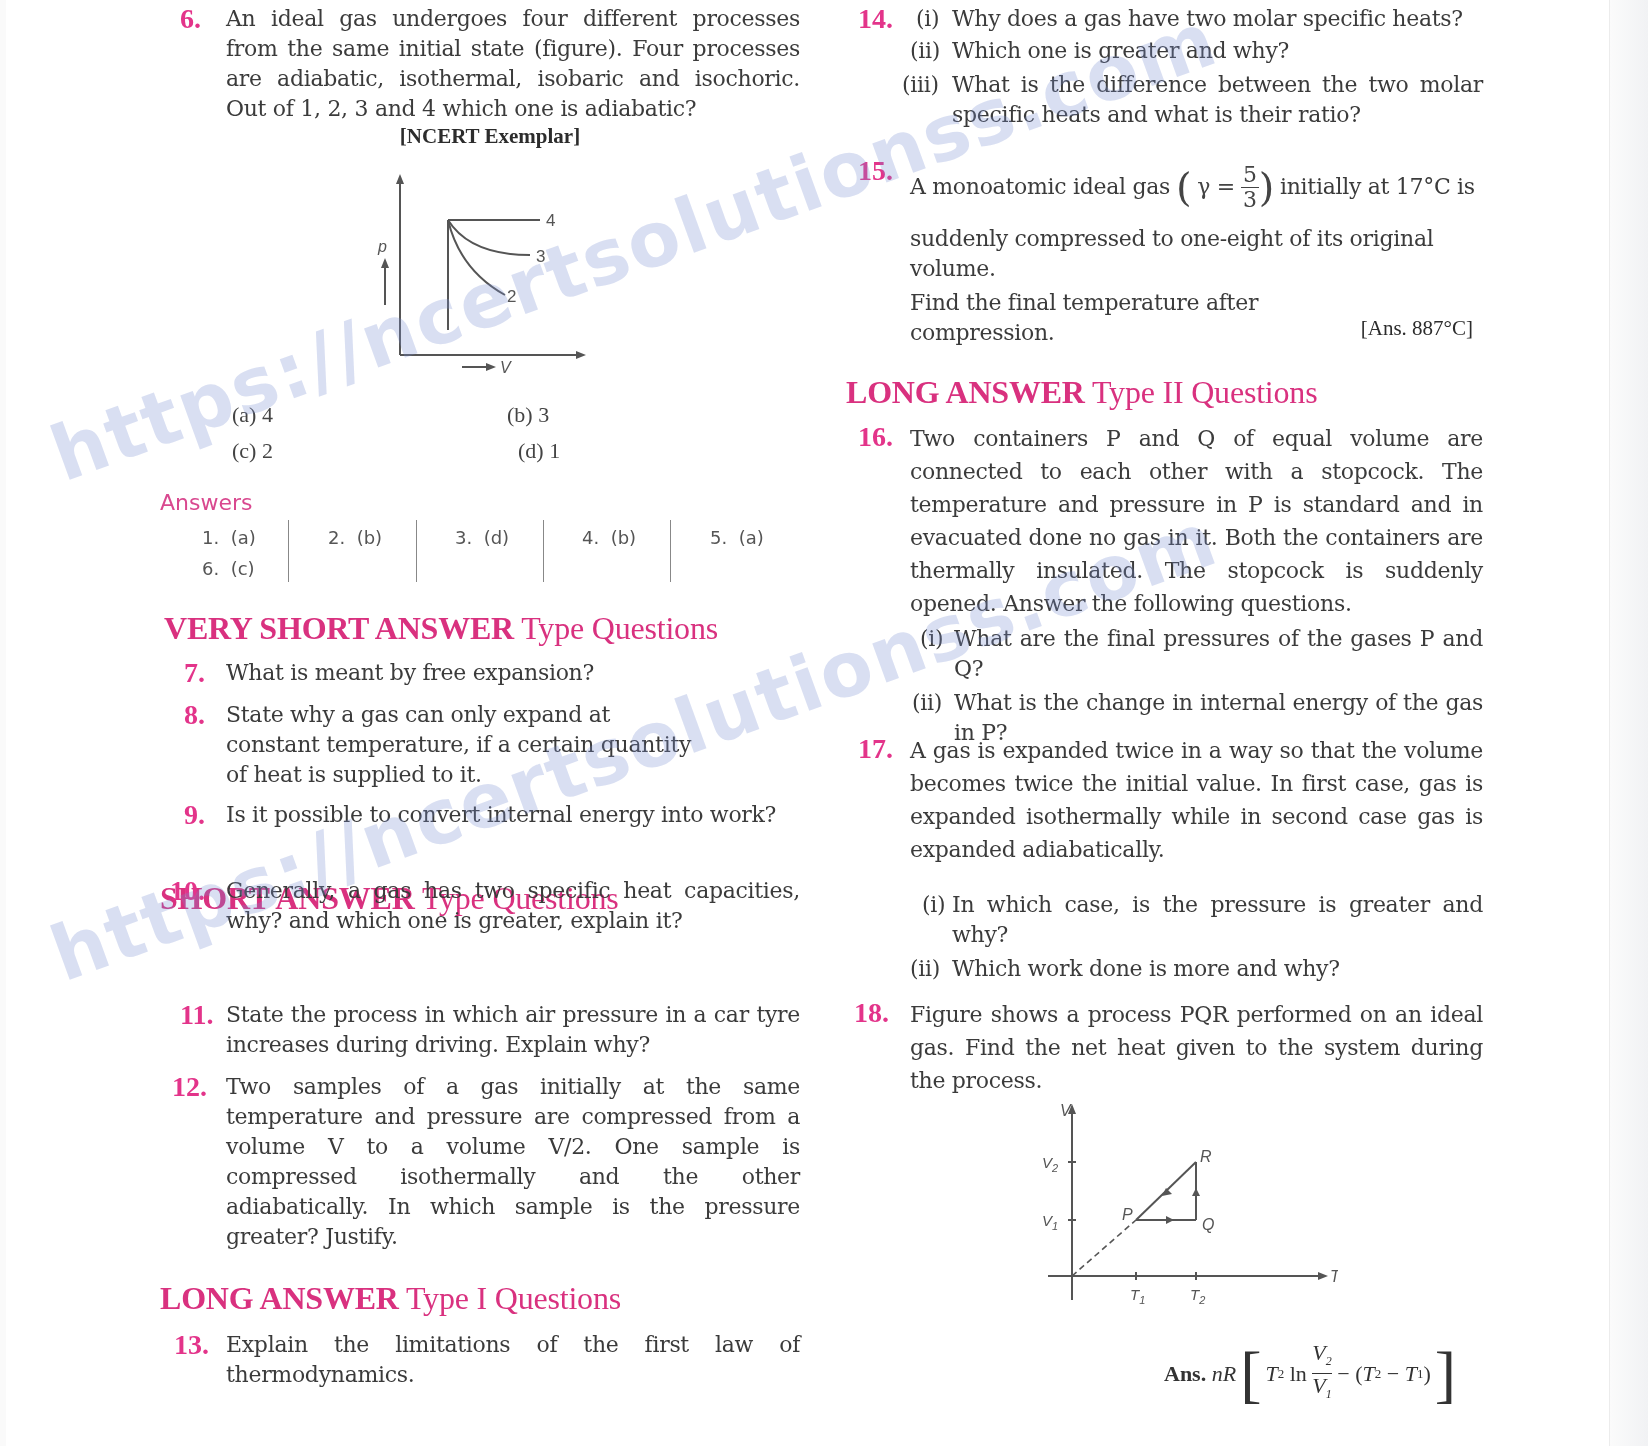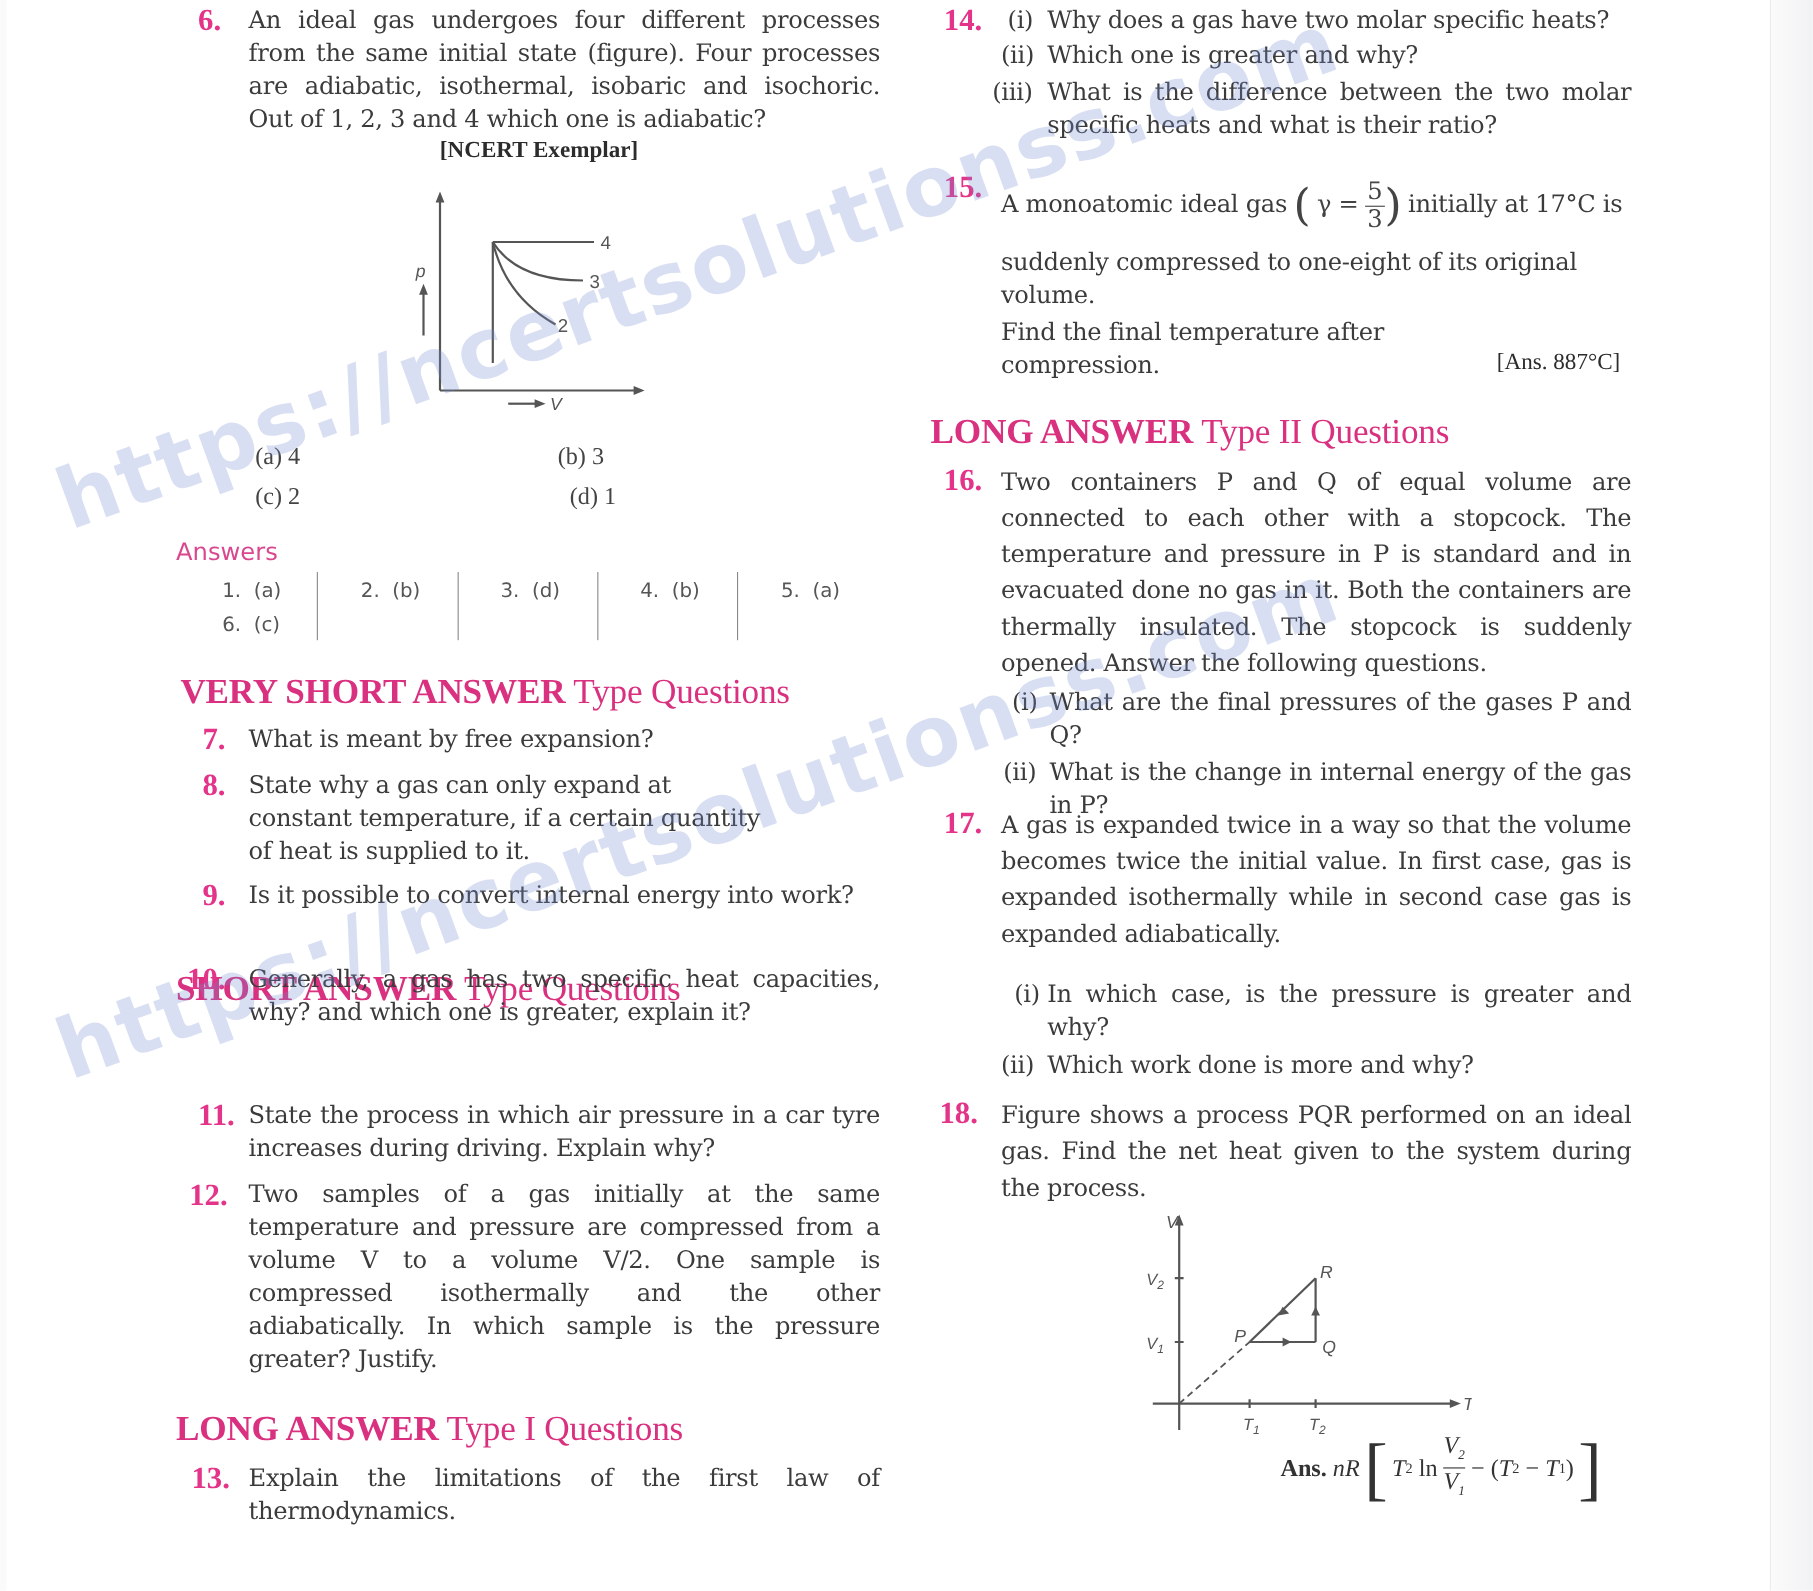--- a/index.html
+++ b/index.html
@@ -221,21 +221,21 @@
     <text x="4" y="68" font-size="15" font-style="italic" fill="#555">V<tspan font-size="11" dy="4">2</tspan></text>
     <text x="4" y="126" font-size="15" font-style="italic" fill="#555">V<tspan font-size="11" dy="4">1</tspan></text>
     <text x="92" y="200" font-size="15" font-style="italic" fill="#555">T<tspan font-size="11" dy="4">1</tspan></text>
     <text x="152" y="200" font-size="15" font-style="italic" fill="#555">T<tspan font-size="11" dy="4">2</tspan></text>
     <text x="292" y="182" font-size="16" font-style="italic" fill="#555">T</text>
     <text x="84" y="120" font-size="16" font-style="italic" fill="#555">P</text>
     <text x="164" y="130" font-size="16" font-style="italic" fill="#555">Q</text>
     <text x="162" y="62" font-size="16" font-style="italic" fill="#555">R</text>
   </svg>
 
-  <div class="answer-line" style="left:316px; top:1302px; display:flex; align-items:center;">
+  <div class="answer-line" style="left:316px; top:1341px; display:flex; align-items:center;">
     <b>Ans.</b>&nbsp;
     <span style="font-style:italic;">nR</span>
     <span style="font-size:64px; font-weight:lighter; margin:0 4px; line-height:64px;">[</span>
     <span style="font-style:italic;">T</span><sub style="font-size:13px;">2</sub>&nbsp;ln&nbsp;
     <span style="display:inline-flex; flex-direction:column; align-items:center; line-height:24px;">
       <span style="border-bottom:1.5px solid #333; font-style:italic;">V<sub style="font-size:12px;">2</sub></span>
       <span style="font-style:italic;">V<sub style="font-size:12px;">1</sub></span>
     </span>
     &nbsp;− (<span style="font-style:italic;">T</span><sub style="font-size:13px;">2</sub>&nbsp;−&nbsp;<span style="font-style:italic;">T</span><sub style="font-size:13px;">1</sub>)
     <span style="font-size:64px; font-weight:lighter; margin-left:4px; line-height:64px;">]</span>

